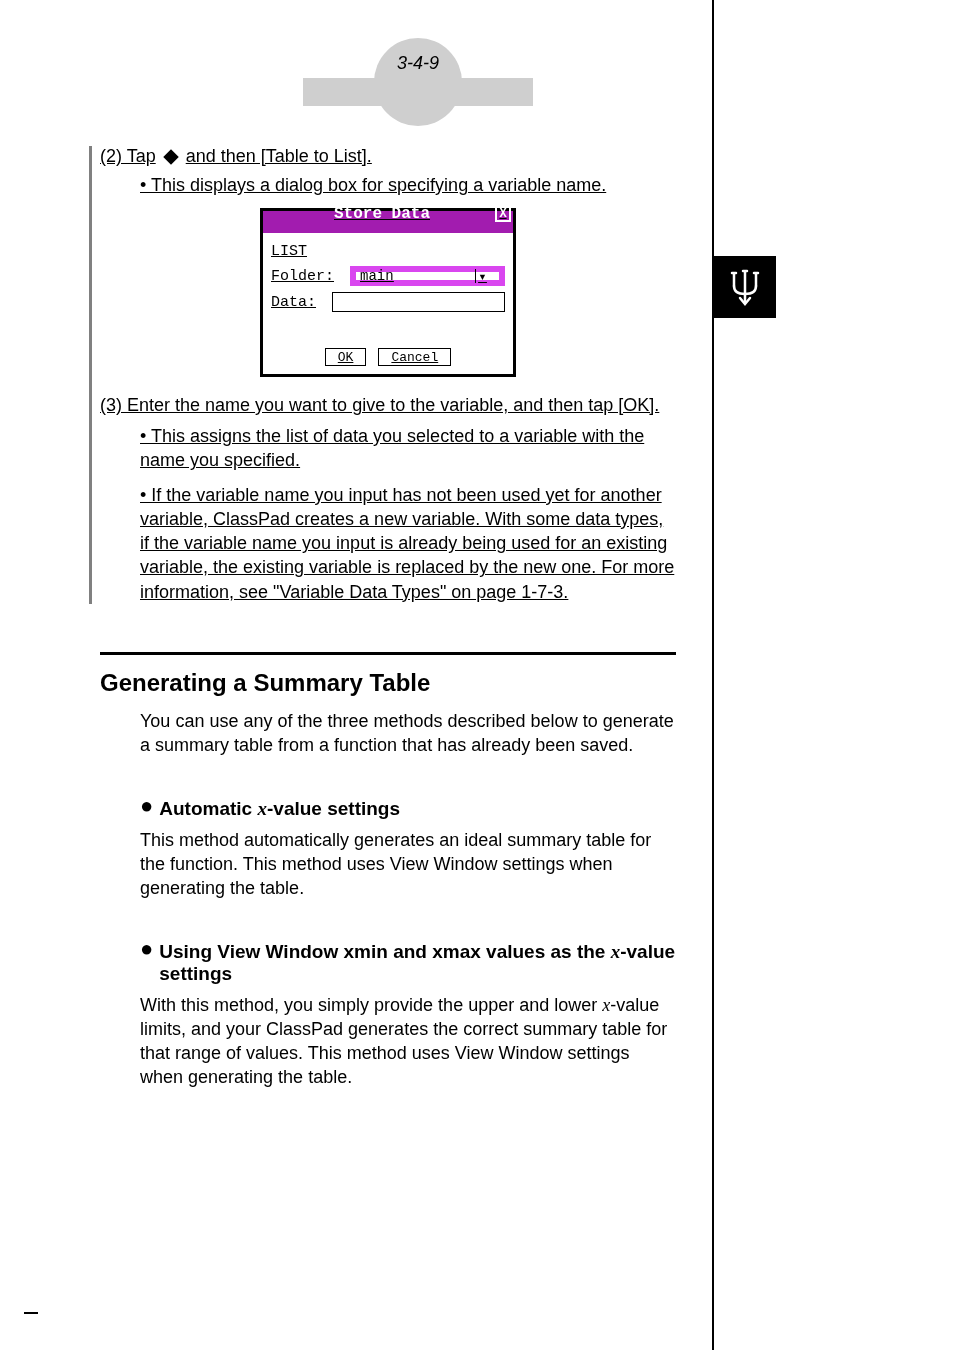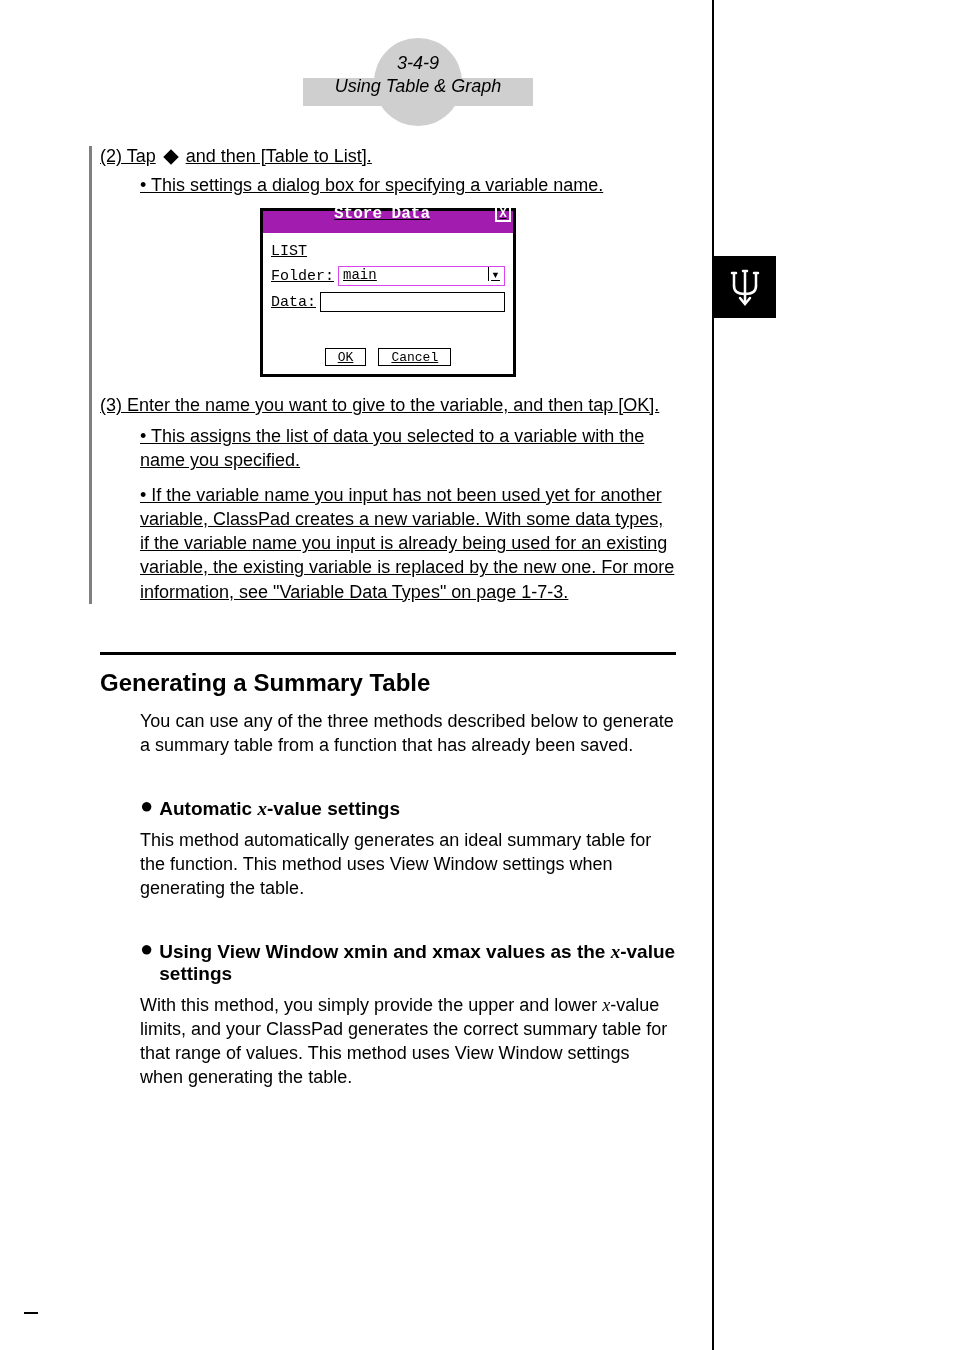--- a/index.html
+++ b/index.html
@@ -113,28 +113,29 @@
     padding: 0 2px 16px 6px;
   }
   .dlg-title .xbox {
     width:16px;height:16px;
     border:2px solid #fff;
     font-size:12px;
     line-height:12px;
     display:flex;align-items:center;justify-content:center;
   }
   .dlg-body { padding:6px 8px 8px; font-size:15px; }
-  .dlg-row { display:flex; align-items:center; gap:4px; margin:6px 0; }
+  .dlg-row { display:flex; align-items:center; gap:16px; margin:6px 0; }
   .dlg-select {
     flex:1;
-    border:1px solid #d946ef;
+    border:6px solid #d946ef;
     height:20px;
     display:flex;
+    align-items:center;
     justify-content:space-between;
-    padding: 0 2px 0 4px;
+    padding: 0 10px 0 4px;
     font-size:14px;
     text-decoration: underline;
   }
   .dlg-select .caret {
     width:14px;height:14px;
     border-left:1px solid #000;
     display:flex;align-items:center;justify-content:center;
     text-decoration: none;
   }
   .dlg-input {
@@ -206,32 +207,31 @@
         <line x1="15" y1="3" x2="19" y2="3"></line>
       </g>
     </svg>
   </div>
 
   <div class="badge-wrap">
     <div class="badge-circle"></div>
     <div class="badge-bar"></div>
     <div class="badge-text">
       <div>3-4-9</div>
-      <div>Using Table &amp; Graph</div>
     </div>
   </div>
 
   <div class="content">
     <div class="leftrule-group">
       <div class="stepline">
         <span>(2) Tap</span>
         <span class="black-diamond"></span>
         <span>and then [Table to List].</span>
       </div>
-      <div class="bullet-line">• This settings a dialog box for specifying a variable name.</div>
+      <div class="bullet-line">• This displays a dialog box for specifying a variable name.</div>
 
       <div class="dialog-holder">
         <div class="dialog-outer">
           <div class="dialog">
             <div class="dlg-title">
               <span style="flex:1;text-align:center;">Store Data</span>
               <span class="xbox">X</span>
             </div>
             <div class="dlg-body">
               <div style="margin:4px 0 6px;">LIST</div>

